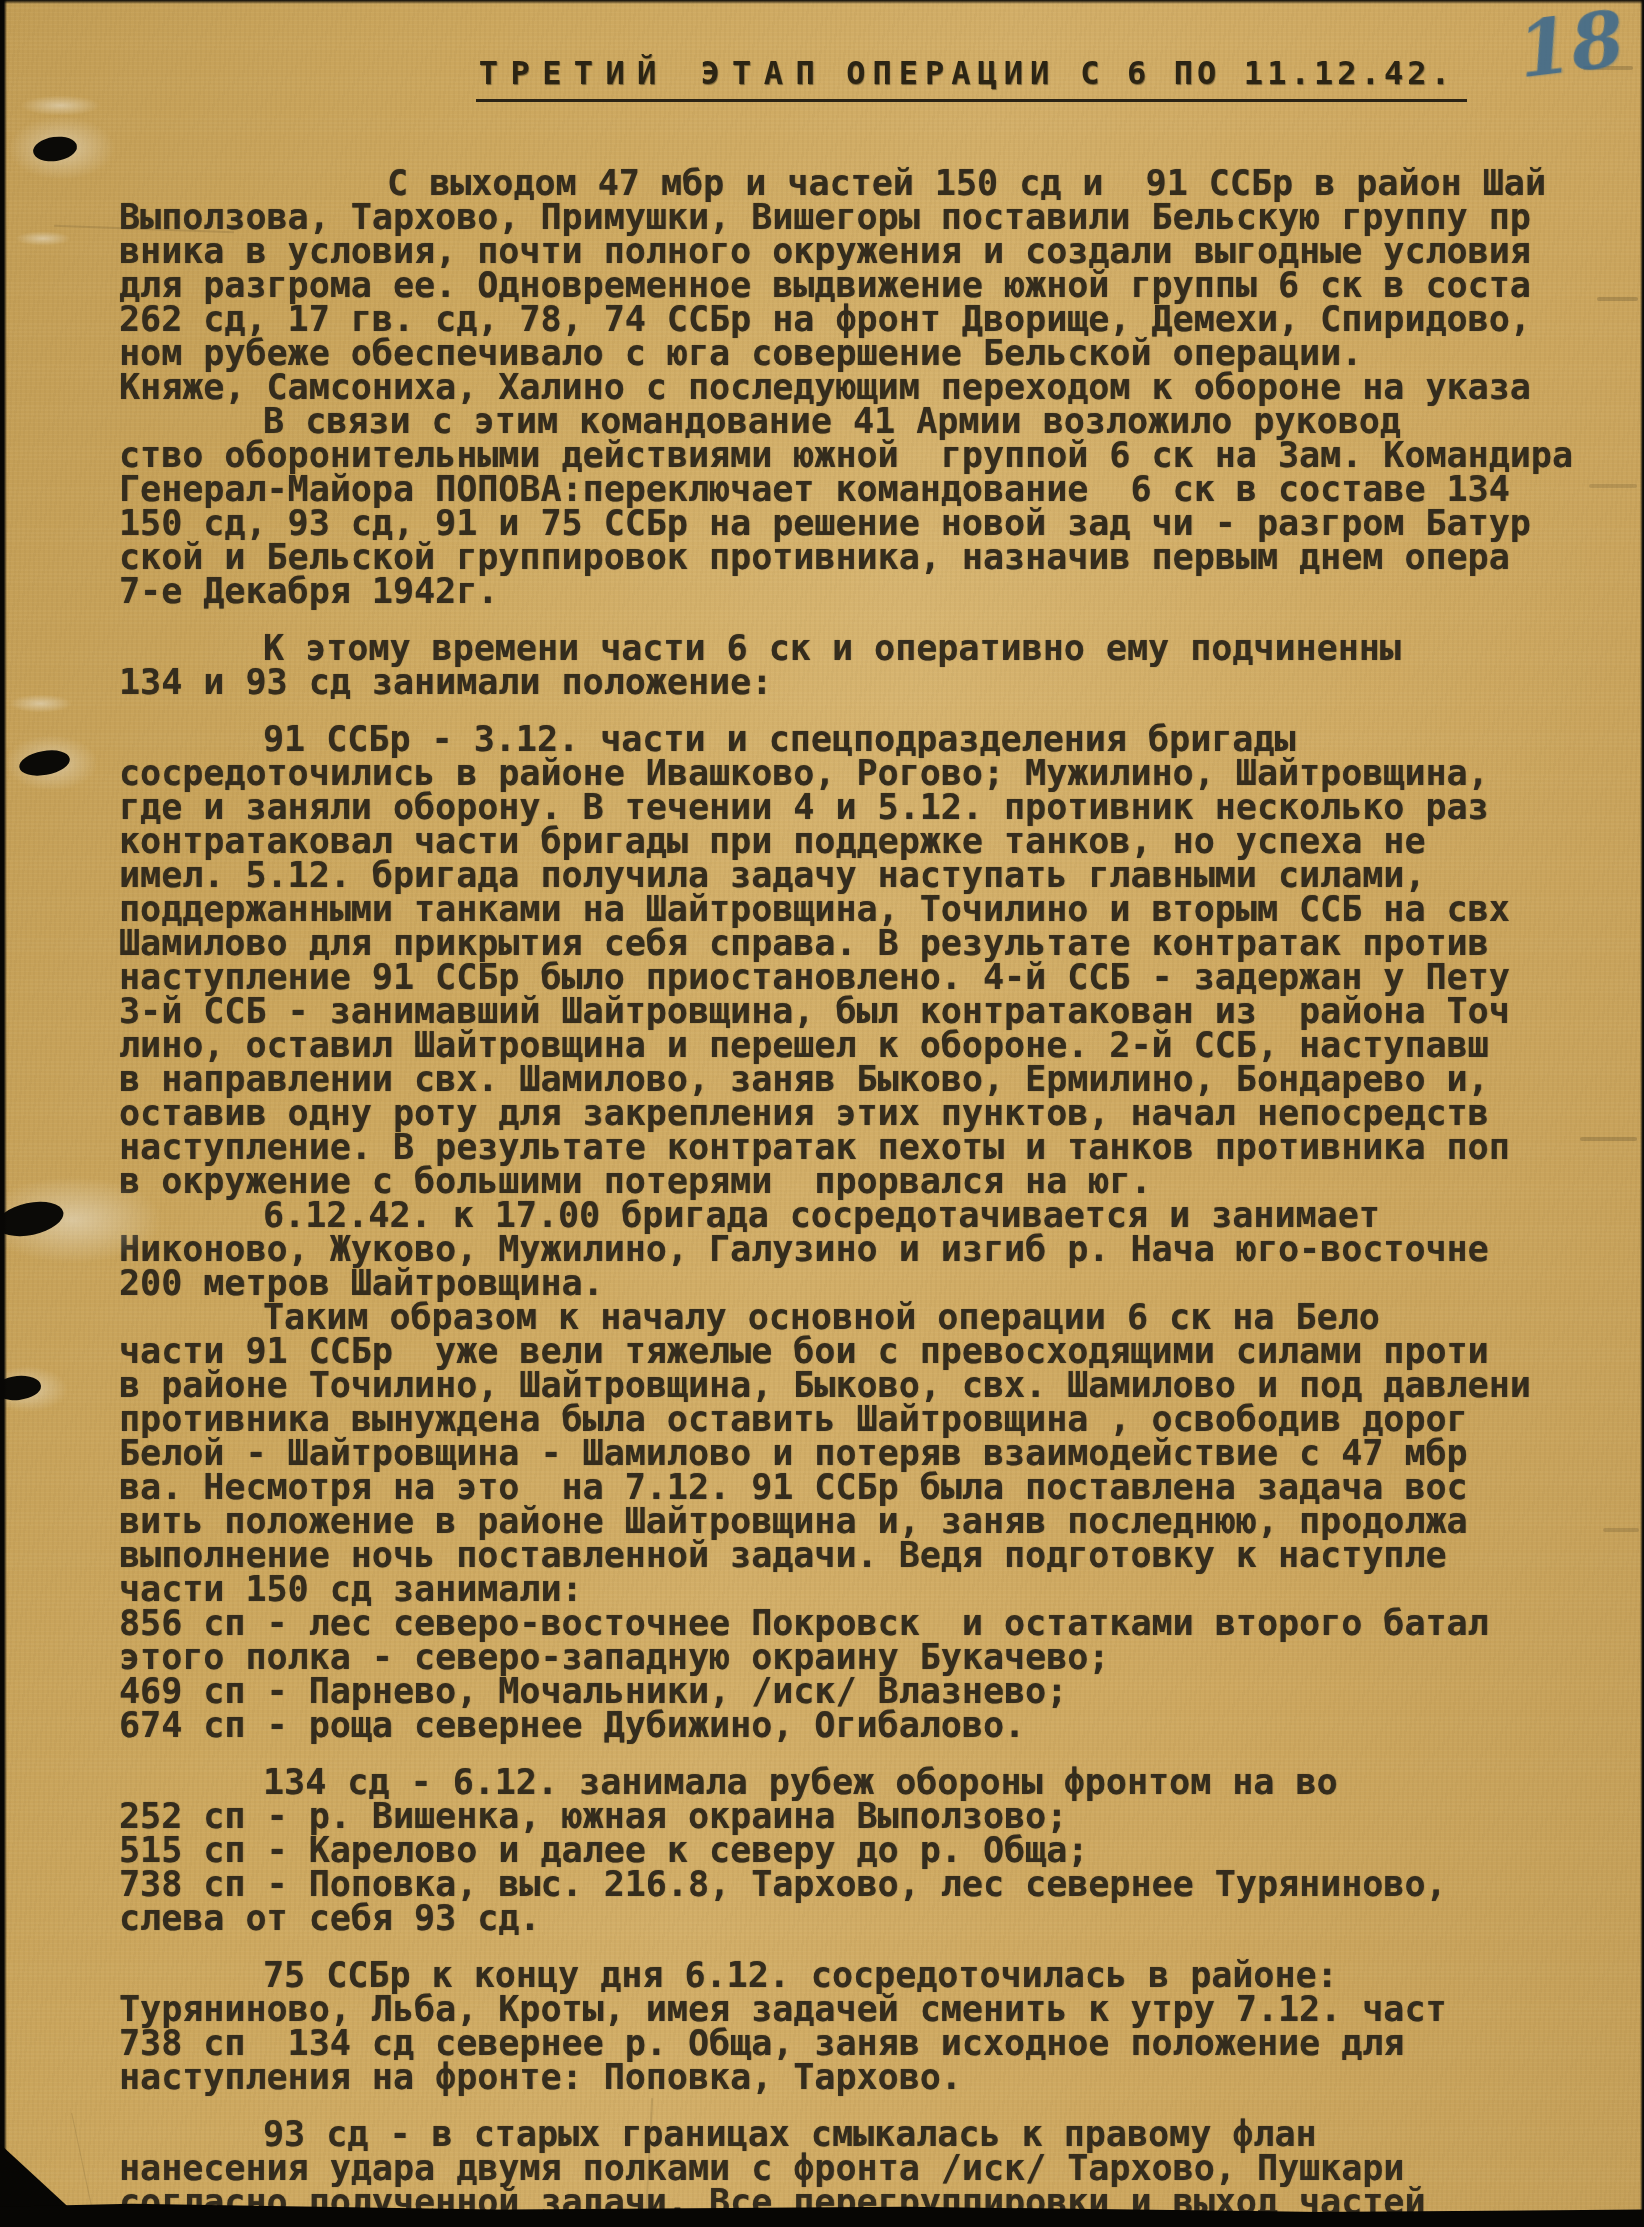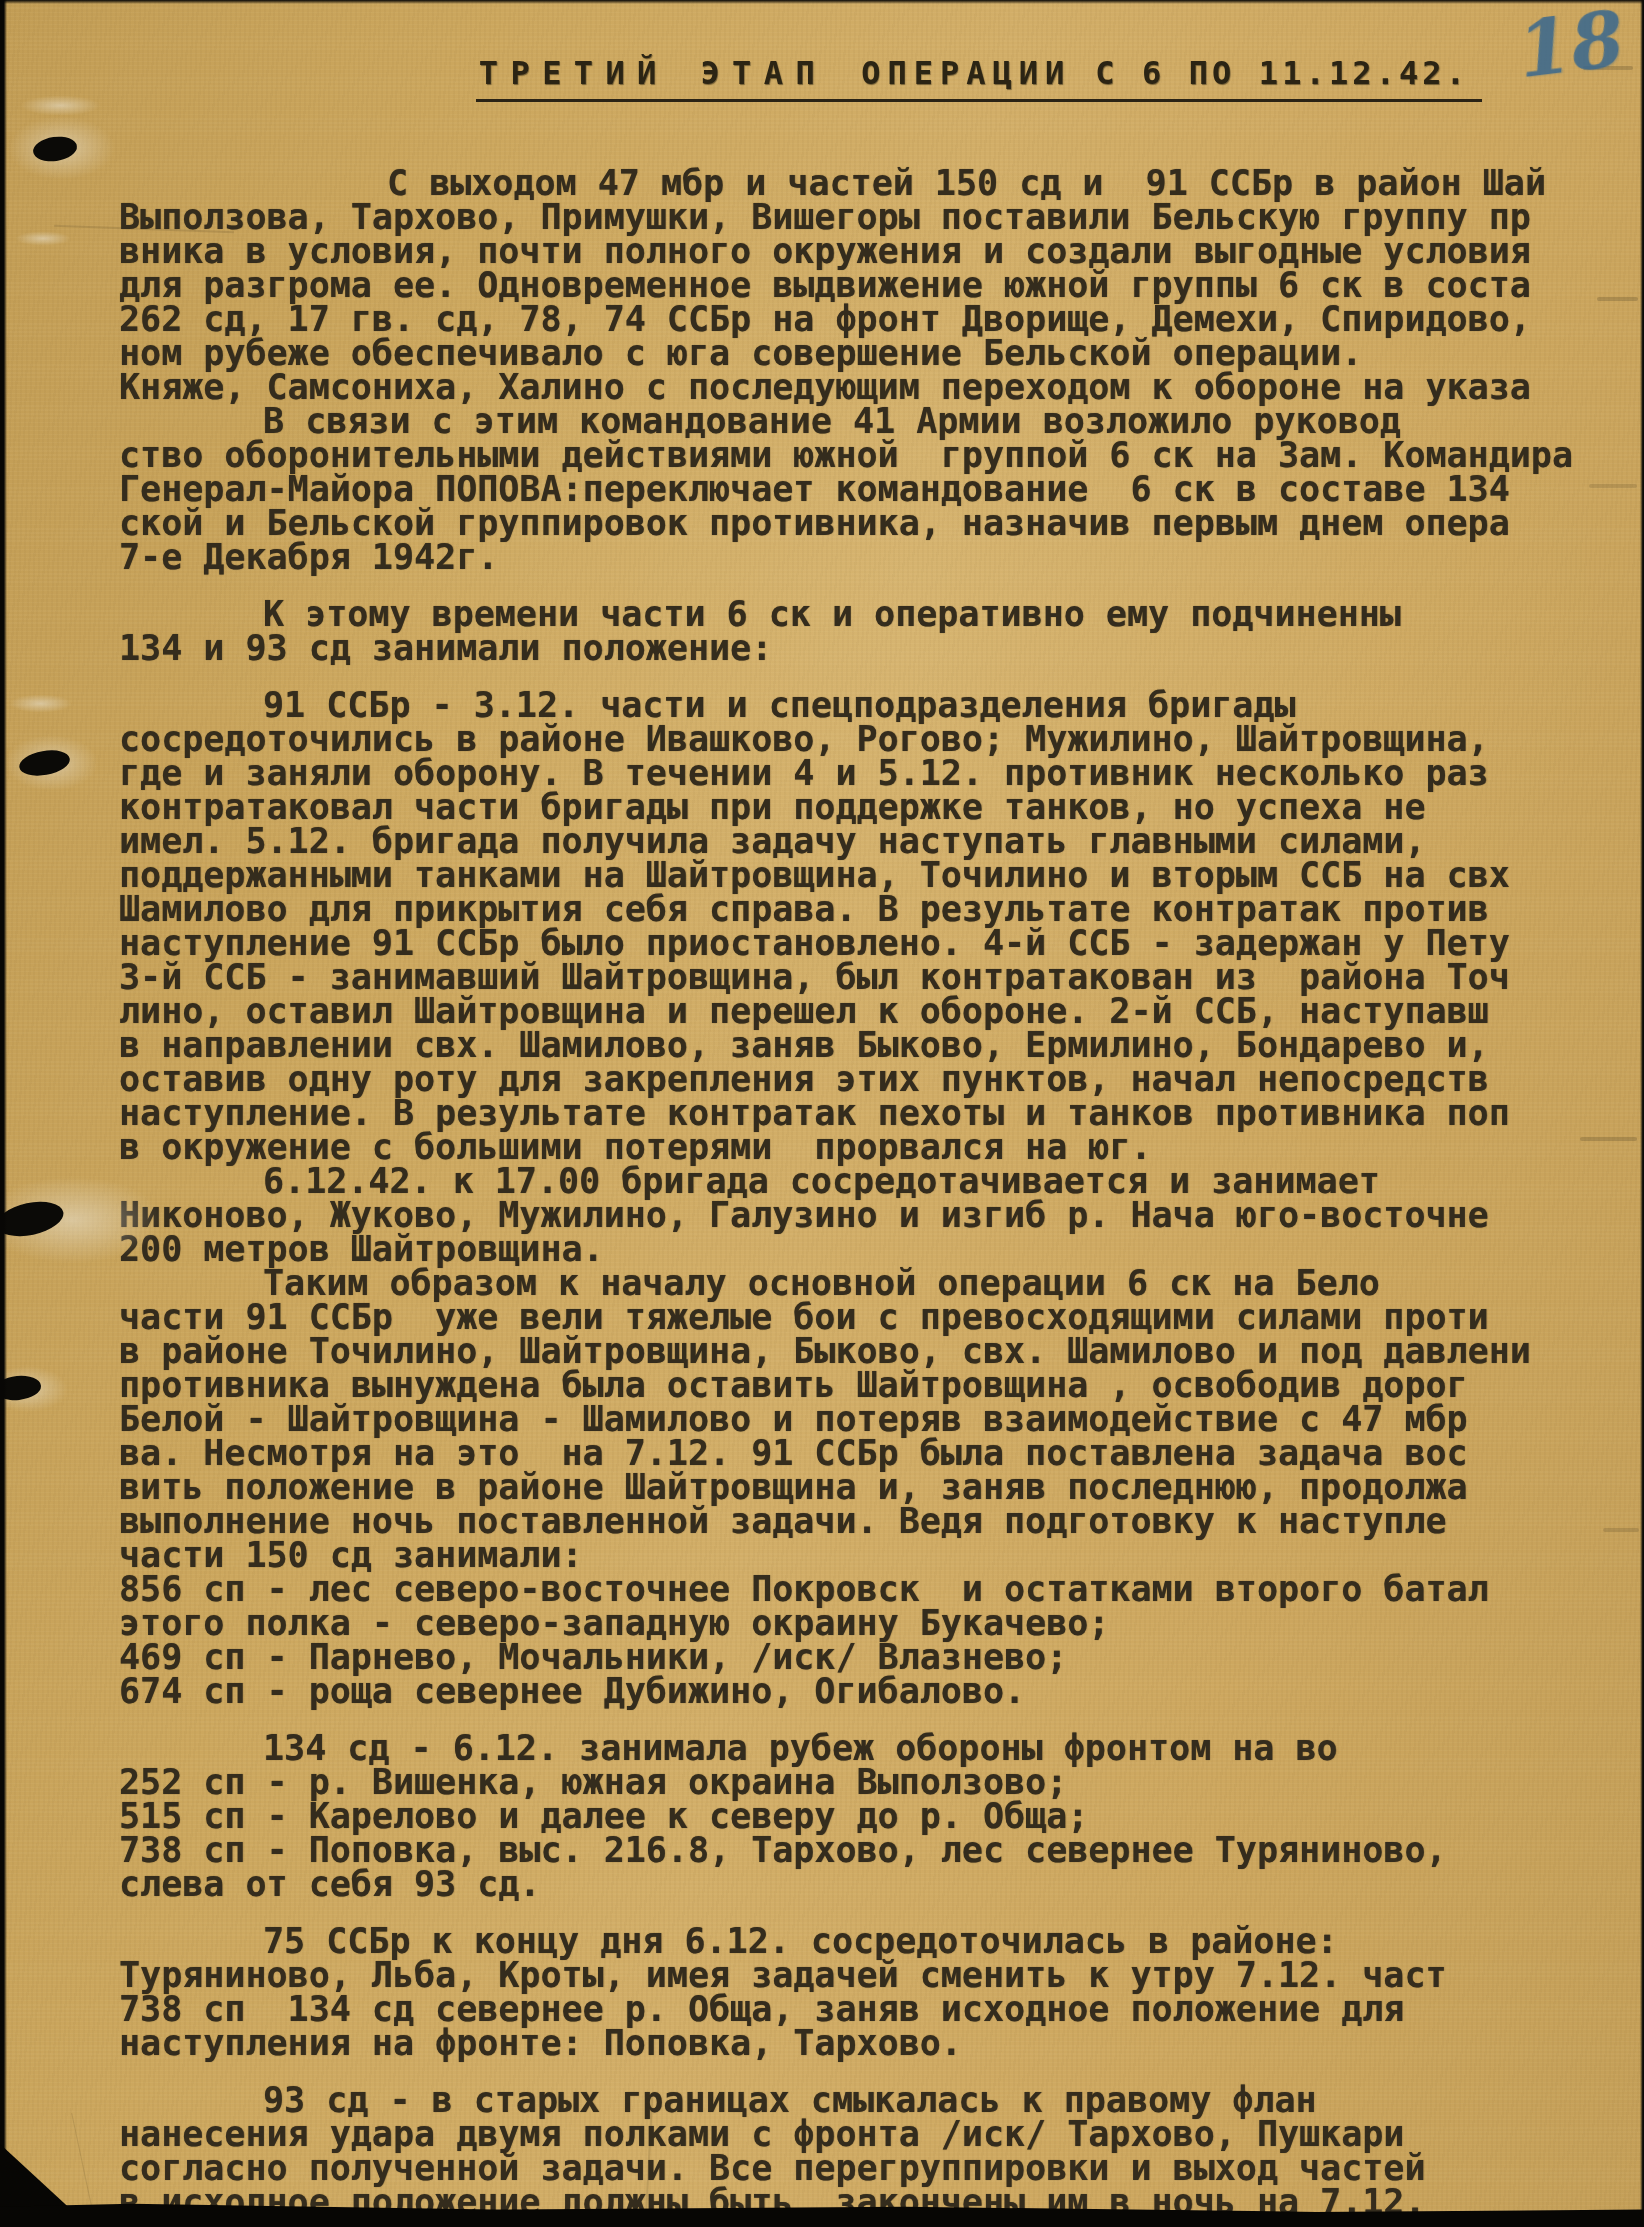--- a/index.html
+++ b/index.html
@@ -11,21 +11,21 @@
       repeating-linear-gradient(92deg, rgba(120,90,40,0.05) 0 2.1px, transparent 2.1px 4.8px),
       repeating-linear-gradient(0deg, rgba(255,240,200,0.045) 0 1.4px, transparent 1.4px 4.1px),
       linear-gradient(100deg,#c29d55 0%, #cca75e 25%, #d2ae68 50%, #cda75f 75%, #c49f58 100%);
   }
   .title{
     position:absolute;left:476px;top:54px;white-space:nowrap;
     color:#2b2414;font-weight:700;font-size:32px;
     border-bottom:3.5px solid #2a2315;padding:0 12.4px 7px 2.8px;
     text-shadow:0.7px 0.7px 1px rgba(40,32,14,0.55);
   }
-  .t1{letter-spacing:12.4px;margin-right:34px;}
+  .t1{letter-spacing:12.4px;margin-right:19px;}
   .t2{letter-spacing:7px;margin-right:24px;}
   .t3{letter-spacing:4.1px;}
   .pagenum{
     position:absolute;left:1518px;top:0px;
     font-family:"DejaVu Serif","Liberation Serif",serif;font-style:italic;font-weight:700;
     font-size:76px;color:rgba(57,104,141,0.82);
     transform:rotate(-7deg);filter:blur(0.3px);
     text-shadow:1.4px 1.4px 1.4px rgba(57,104,141,0.25);
   }
   .body{position:absolute;left:119px;top:166px;right:0;}
@@ -94,20 +94,21 @@
       <div class="line i2">С выходом 47 мбр и частей 150 сд и  91 ССБр в район Шай</div>
       <div class="line">Выползова, Тархово, Примушки, Вишегоры поставили Бельскую группу пр</div>
       <div class="line">вника в условия, почти полного окружения и создали выгодные условия</div>
       <div class="line">для разгрома ее. Одновременное выдвижение южной группы 6 ск в соста</div>
       <div class="line">262 сд, 17 гв. сд, 78, 74 ССБр на фронт Дворище, Демехи, Спиридово,</div>
       <div class="line">ном рубеже обеспечивало с юга совершение Бельской операции.</div>
       <div class="line">Княже, Самсониха, Халино с последующим переходом к обороне на указа</div>
       <div class="line i1">В связи с этим командование 41 Армии возложило руковод</div>
       <div class="line">ство оборонительными действиями южной  группой 6 ск на Зам. Командира</div>
       <div class="line">Генерал-Майора ПОПОВА:переключает командование  6 ск в составе 134</div>
+      <div class="line">150 сд, 93 сд, 91 и 75 ССБр на решение новой зад чи - разгром Батур</div>
       <div class="line">ской и Бельской группировок противника, назначив первым днем опера</div>
       <div class="line">7-е Декабря 1942г.</div>
       <div class="line i1 m">К этому времени части 6 ск и оперативно ему подчиненны</div>
       <div class="line">134 и 93 сд занимали положение:</div>
       <div class="line i1 m">91 ССБр - 3.12. части и спецподразделения бригады</div>
       <div class="line">сосредоточились в районе Ивашково, Рогово; Мужилино, Шайтровщина,</div>
       <div class="line">где и заняли оборону. В течении 4 и 5.12. противник несколько раз</div>
       <div class="line">контратаковал части бригады при поддержке танков, но успеха не</div>
       <div class="line">имел. 5.12. бригада получила задачу наступать главными силами,</div>
       <div class="line">поддержанными танками на Шайтровщина, Точилино и вторым ССБ на свх</div>

